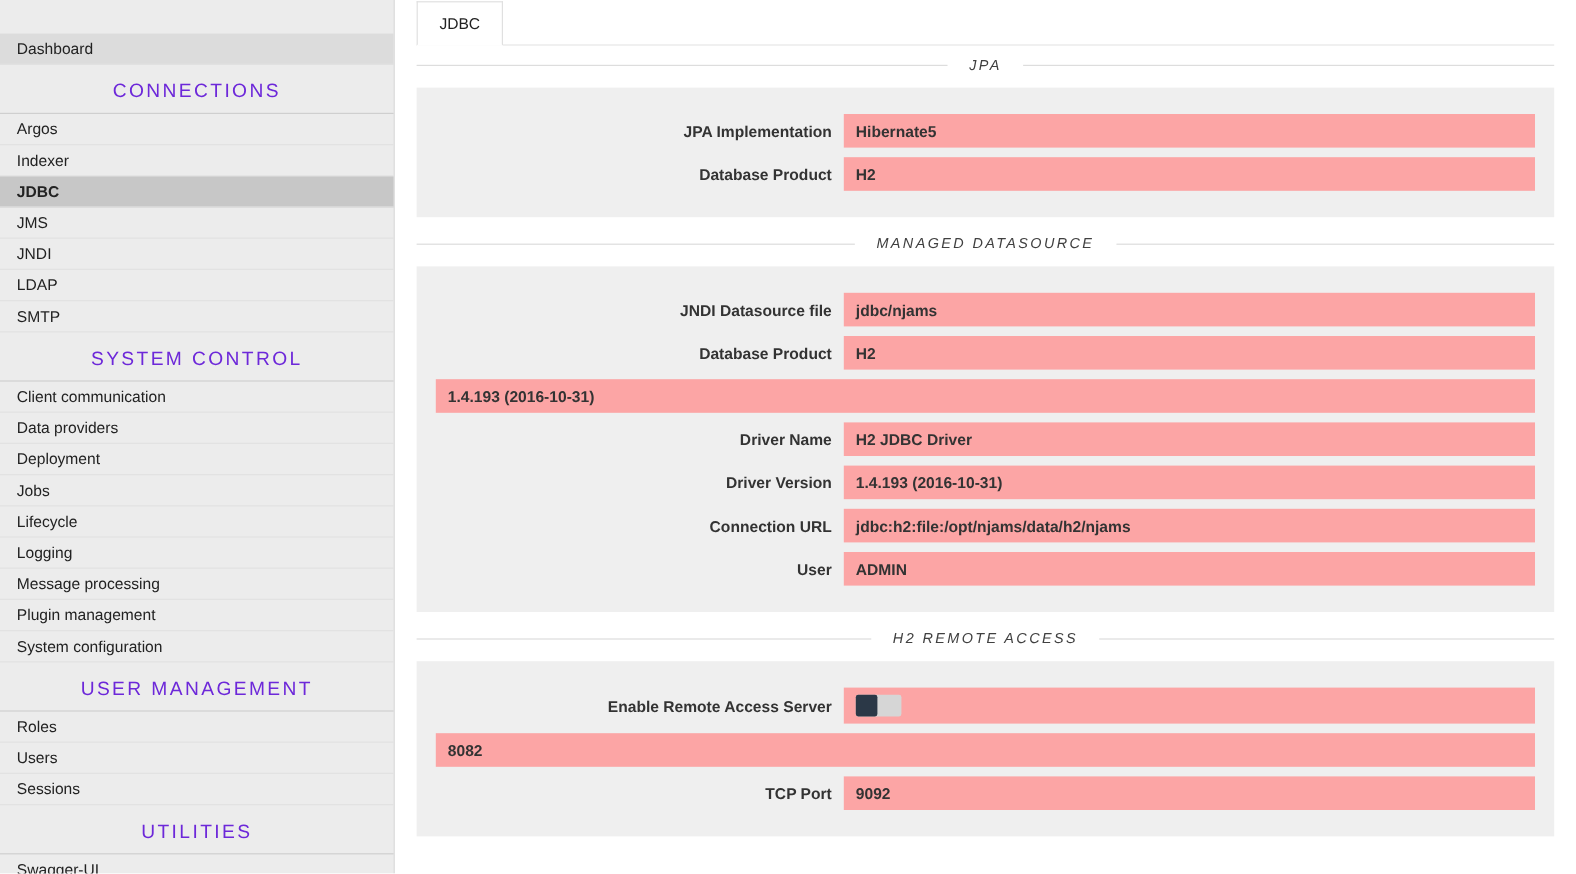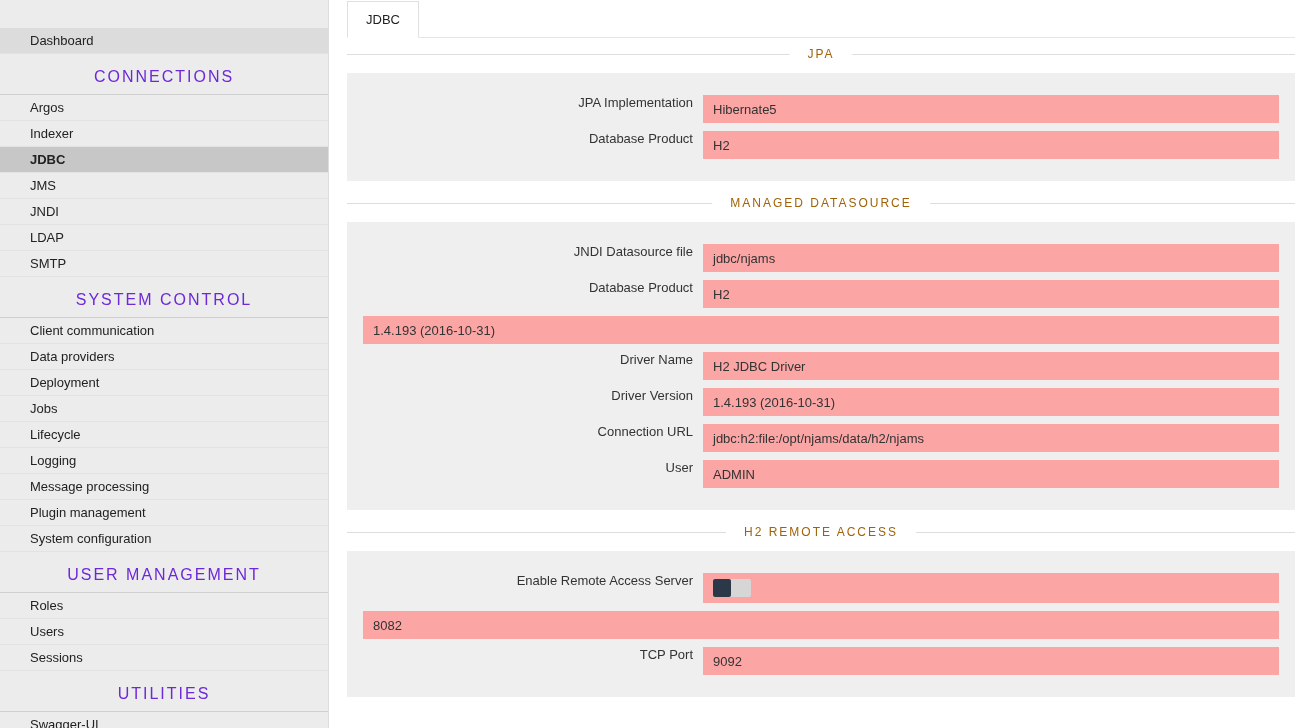--- a/index.html
+++ b/index.html
@@ -22,21 +22,21 @@
     display: flex;
     flex-direction: column;
   }
   .brand-bar {
     height: 12px;
     width: 100px;
     background: #b21010;
     margin: 0 0 28px 0;
   }
   .nav-item {
-    padding: 5px 30px;
+    padding: 5px 14px;
     font-size: 13px;
     color: #222;
     cursor: pointer;
     border-bottom: 1px solid #e2e2e2;
   }
   .nav-item.active {
     background: #c7c7c7;
     font-weight: 600;
   }
   .nav-item.dashboard {
@@ -89,32 +89,35 @@
   }
   .fieldset-legend span {
     position: absolute;
     left: 50%;
     top: -8px;
     transform: translateX(-50%);
     background: #fff;
     padding: 0 18px;
     font-size: 12px;
     letter-spacing: 2px;
-    color: #a16207;
+    color: #404040;
     white-space: nowrap;
+    font-style: italic;
   }
 
   .panel {
     background: #efefef;
     padding: 22px 16px;
     margin-bottom: 22px;
   }
   .row {
     display: flex;
+    align-items: center;
     margin-bottom: 8px;
+    font-weight: bold;
   }
   .row:last-child { margin-bottom: 0; }
   .row-label {
     width: 340px;
     text-align: right;
     padding-right: 10px;
     font-size: 13px;
     color: #333;
   }
   .row-value {

